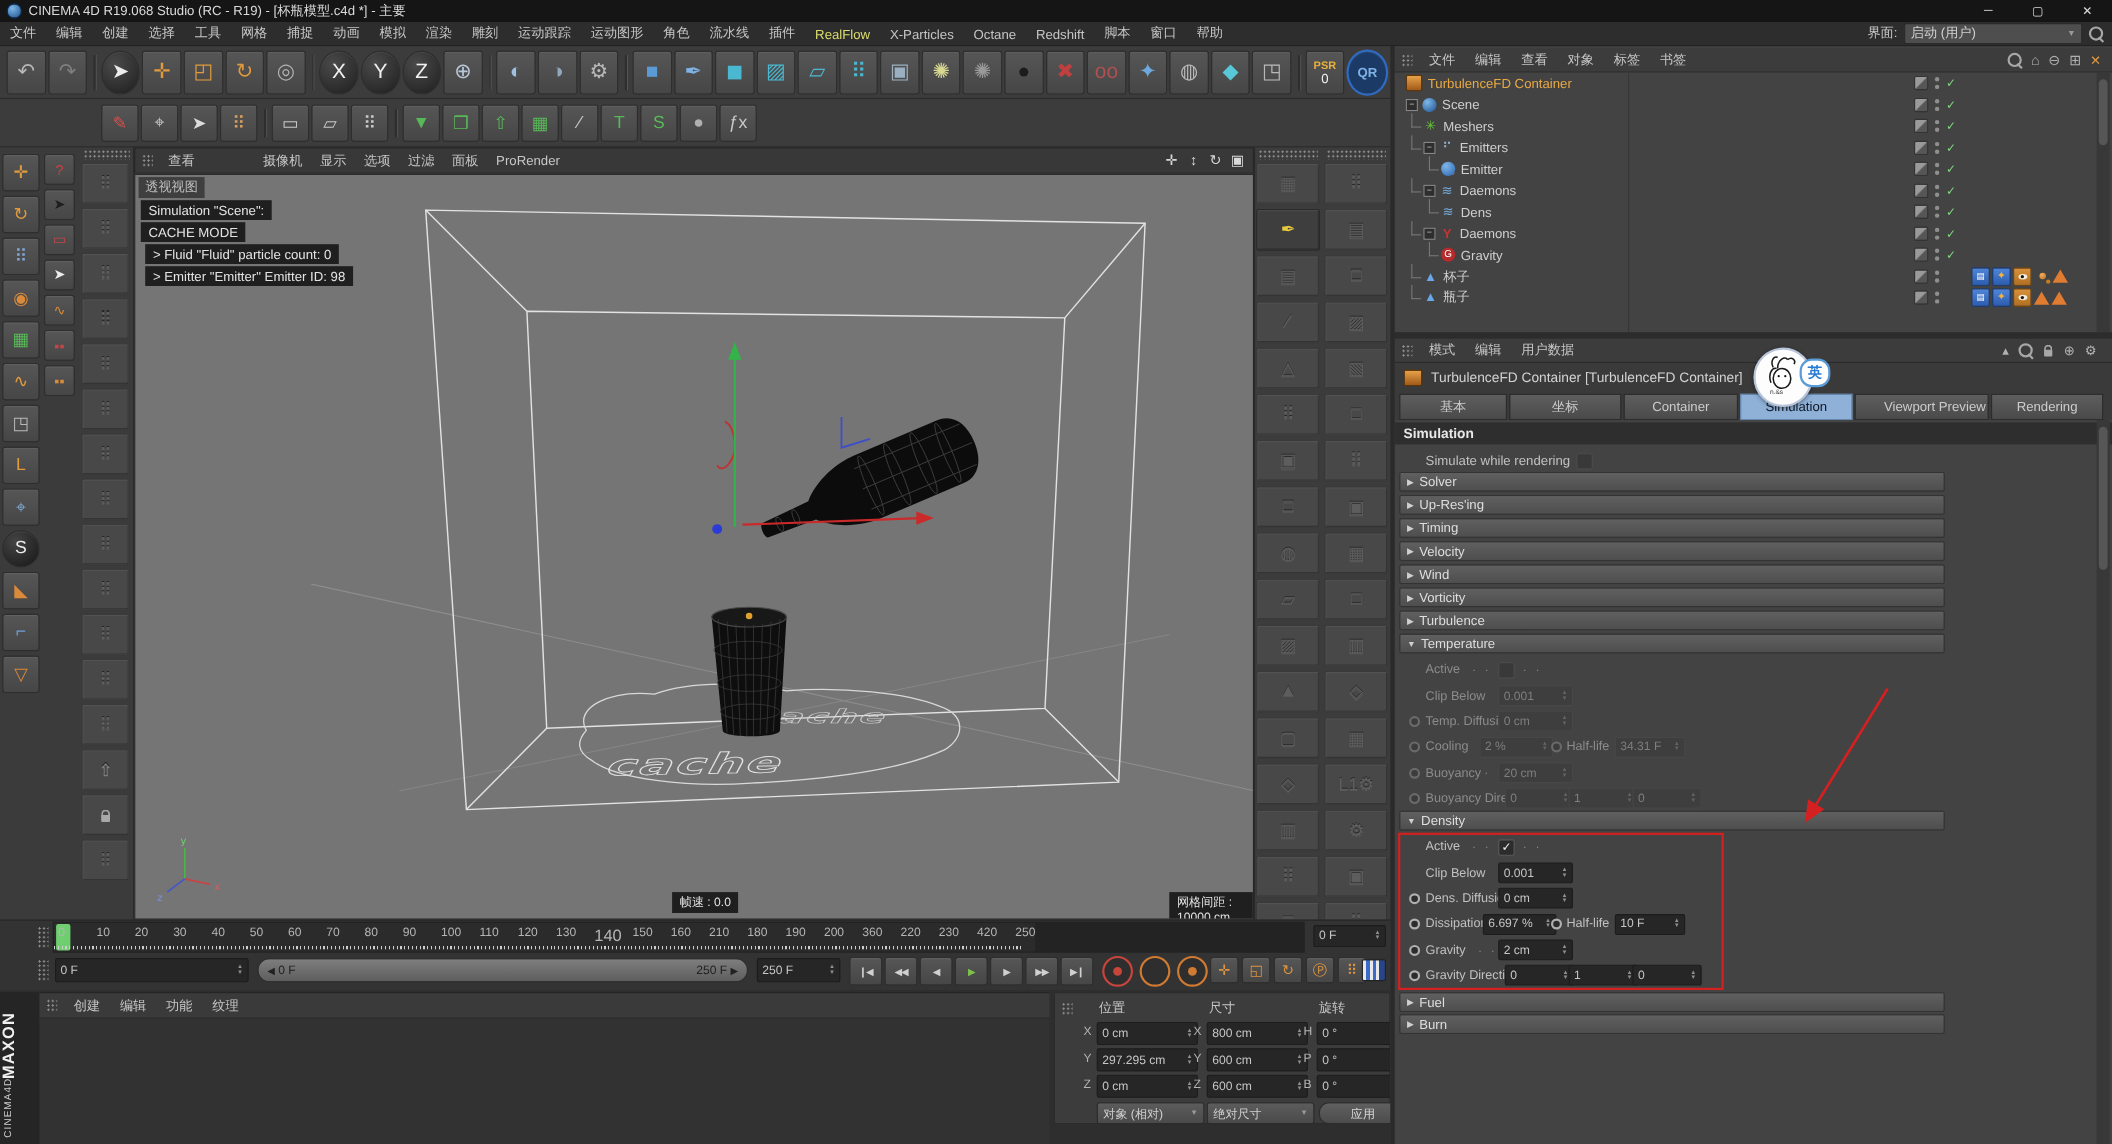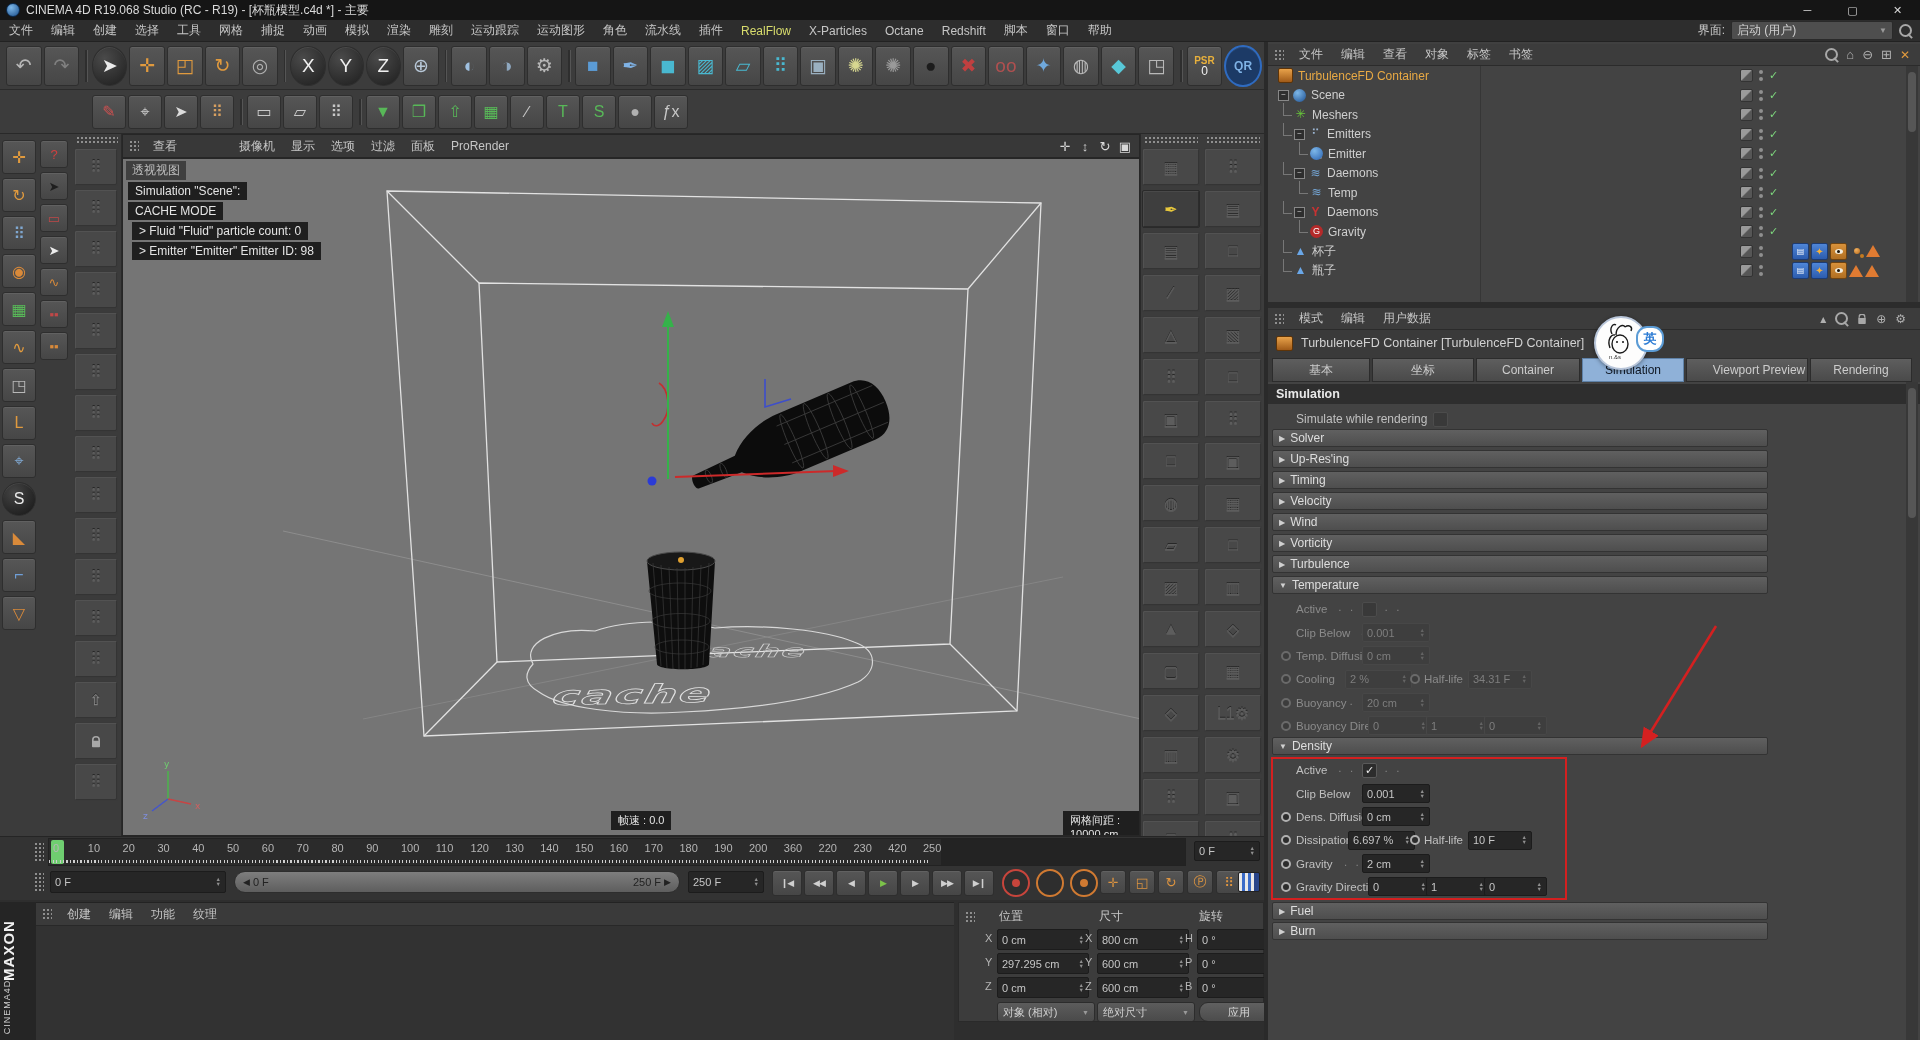--- a/index.html
+++ b/index.html
@@ -377,24 +377,24 @@
     <span style="position: absolute; left: 143.2px; top: 3px; color: rgb(181, 181, 181); font-size: 11px;">40</span>
     <span style="position: absolute; left: 178px; top: 3px; color: rgb(181, 181, 181); font-size: 11px;">50</span>
     <span style="position: absolute; left: 212.8px; top: 3px; color: rgb(181, 181, 181); font-size: 11px;">60</span>
     <span style="position: absolute; left: 247.6px; top: 3px; color: rgb(181, 181, 181); font-size: 11px;">70</span>
     <span style="position: absolute; left: 282.4px; top: 3px; color: rgb(181, 181, 181); font-size: 11px;">80</span>
     <span style="position: absolute; left: 317.2px; top: 3px; color: rgb(181, 181, 181); font-size: 11px;">90</span>
     <span style="position: absolute; left: 352px; top: 3px; color: rgb(181, 181, 181); font-size: 11px;">100</span>
     <span style="position: absolute; left: 386.8px; top: 3px; color: rgb(181, 181, 181); font-size: 11px;">110</span>
     <span style="position: absolute; left: 421.6px; top: 3px; color: rgb(181, 181, 181); font-size: 11px;">120</span>
     <span style="position: absolute; left: 456.4px; top: 3px; color: rgb(181, 181, 181); font-size: 11px;">130</span>
-    <span style="position: absolute; left: 491.2px; top: 3px; color: rgb(181, 181, 181); font-size: 11px;">140</span>
+    <span style="position: absolute; left: 491.2px; top: 3px; color: rgb(181, 181, 181); font-size: 15px;">140</span>
     <span style="position: absolute; left: 526px; top: 3px; color: rgb(181, 181, 181); font-size: 11px;">150</span>
     <span style="position: absolute; left: 560.8px; top: 3px; color: rgb(181, 181, 181); font-size: 11px;">160</span>
-    <span style="position: absolute; left: 595.6px; top: 3px; color: rgb(181, 181, 181); font-size: 11px;">170</span>
+    <span style="position: absolute; left: 595.6px; top: 3px; color: rgb(181, 181, 181); font-size: 11px;">210</span>
     <span style="position: absolute; left: 630.4px; top: 3px; color: rgb(181, 181, 181); font-size: 11px;">180</span>
     <span style="position: absolute; left: 665.2px; top: 3px; color: rgb(181, 181, 181); font-size: 11px;">190</span>
     <span style="position: absolute; left: 700px; top: 3px; color: rgb(181, 181, 181); font-size: 11px;">200</span>
     <span style="position: absolute; left: 734.8px; top: 3px; color: rgb(181, 181, 181); font-size: 11px;">360</span>
     <span style="position: absolute; left: 769.6px; top: 3px; color: rgb(181, 181, 181); font-size: 11px;">220</span>
     <span style="position: absolute; left: 804.4px; top: 3px; color: rgb(181, 181, 181); font-size: 11px;">230</span>
     <span style="position: absolute; left: 839.2px; top: 3px; color: rgb(181, 181, 181); font-size: 11px;">420</span>
     <span style="position: absolute; left: 874px; top: 3px; color: rgb(181, 181, 181); font-size: 11px;">250</span>
     <div style="position: absolute; left: 0px; top: 21px; width: 880px; height: 3px; background-image: repeating-linear-gradient(90deg, rgb(207, 207, 207) 0px, rgb(207, 207, 207) 1px, transparent 1px, transparent 3.5px);"></div>
     <div style="position: absolute; left: 892px; top: 0px; width: 246px; height: 28px; background: rgba(0, 0, 0, 0.18);"></div>
@@ -630,21 +630,21 @@
         </span>
         <span style="width: 12px; color: rgb(126, 216, 126); font-size: 11px;">✓</span>
       </div>
       <div style="display: flex; align-items: center; width: 128px; flex: 0 0 auto; padding-left: 6px;"></div>
     </div>
     <div class="trow">
       <span style="width: 42px; height: 100%; position: relative; flex: 0 0 auto;">
         <span style="position: absolute; right: 2px; top: -2px; width: 8px; height: 12px; border-left: 1px solid rgb(119, 119, 119); border-bottom: 1px solid rgb(119, 119, 119);"></span>
       </span>
       <span style="width: 13px; height: 13px; margin-right: 5px; flex: 0 0 auto; display: inline-block; color: rgb(118, 168, 216); font-size: 12px; text-align: center; line-height: 13px;">≋</span>
-      <span>Temp</span>
+      <span>Dens</span>
       <div style="margin-left: auto; display: flex; align-items: center; gap: 6px; width: 46px; flex: 0 0 auto;">
         <span class="layerchip"></span>
         <span class="vdots">
           <i></i>
           <i></i>
         </span>
         <span style="width: 12px; color: rgb(126, 216, 126); font-size: 11px;">✓</span>
       </div>
       <div style="display: flex; align-items: center; width: 128px; flex: 0 0 auto; padding-left: 6px;"></div>
     </div>

